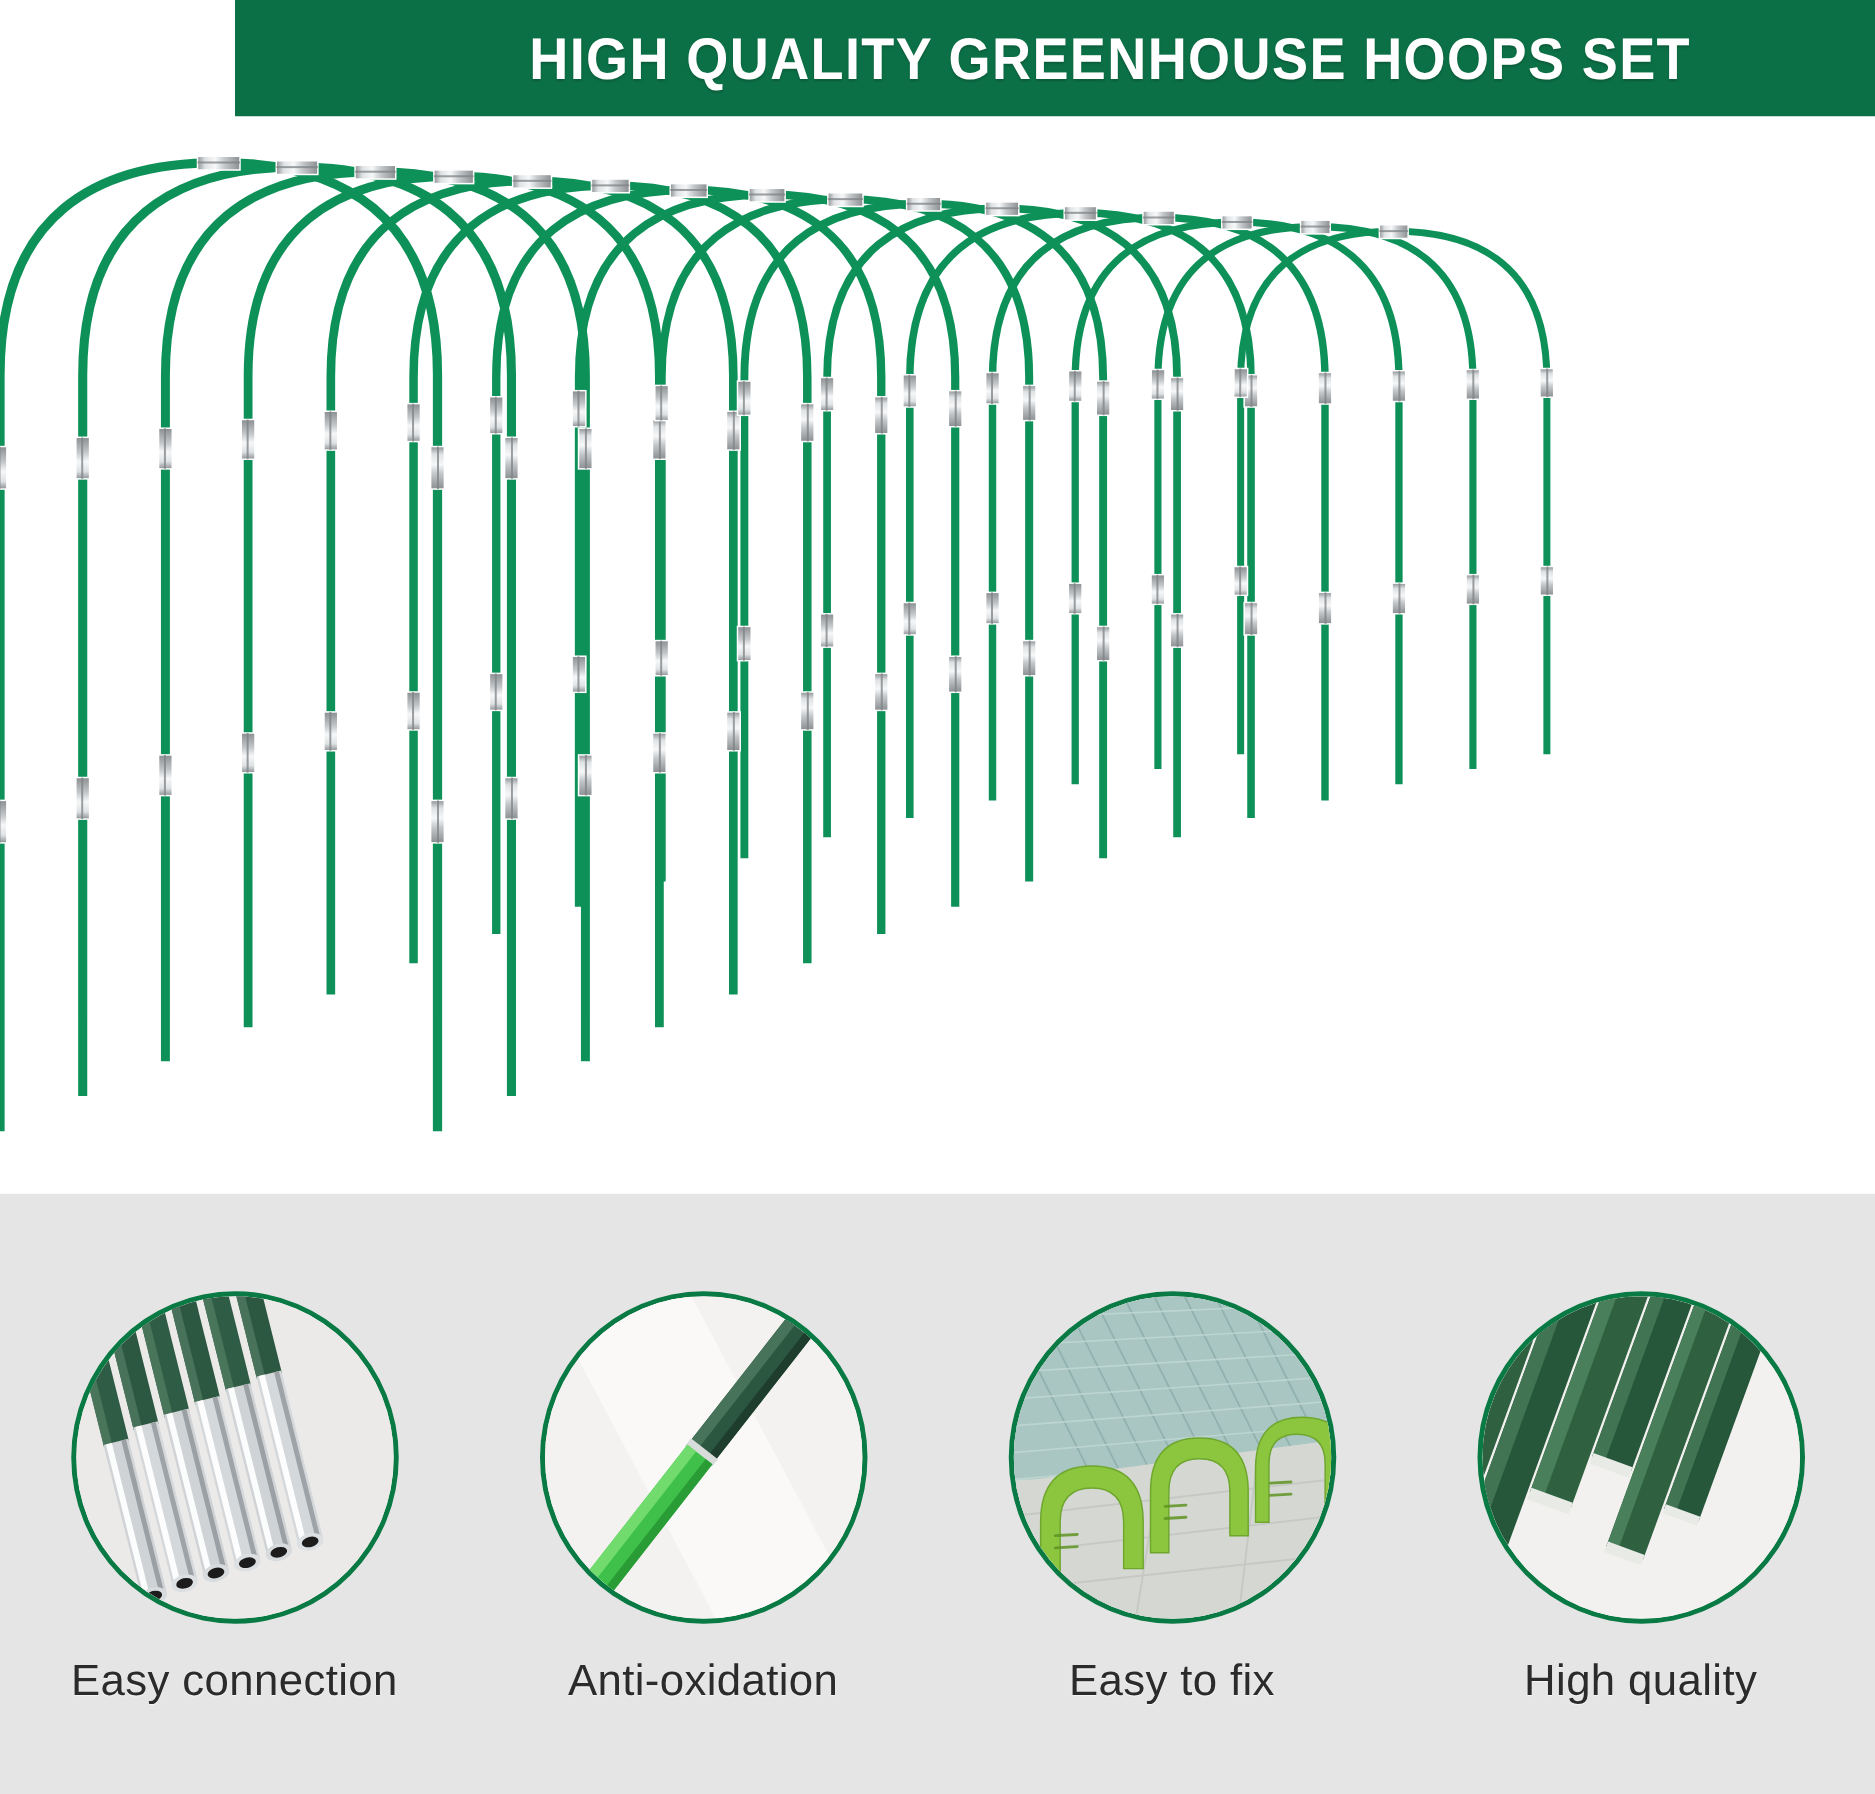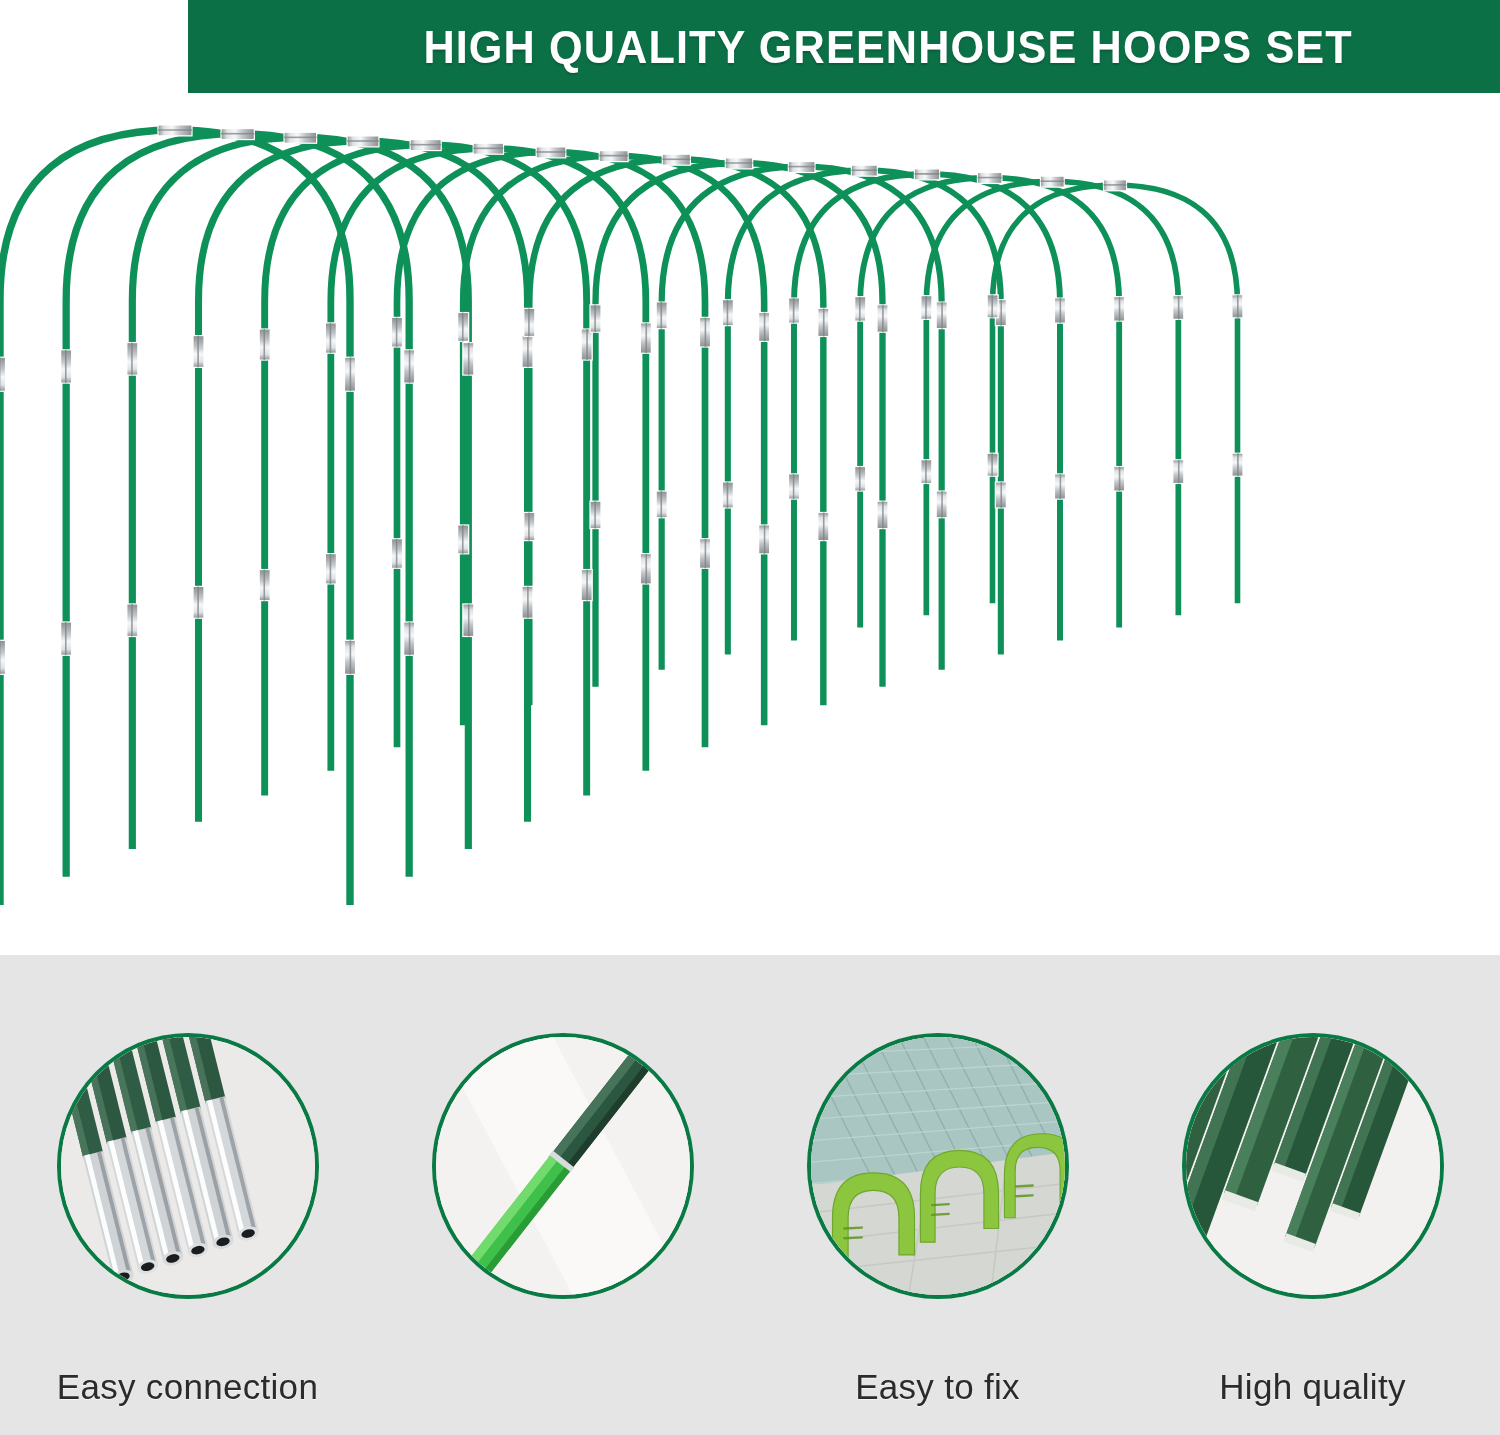--- a/index.html
+++ b/index.html
@@ -42,21 +42,21 @@
     position:absolute;left:0;top:955px;width:1500px;height:480px;
     background:#e5e5e5;
     display:flex;
     align-items:flex-start;
     justify-content:space-around;
     box-sizing:border-box;
     padding-top:78px;
   }
   .feature{
     width:340px;
-    display:flex;flex-direction:column;align-items:center;gap:42px;
+    display:flex;flex-direction:column;align-items:center;
   }
   .circle-wrap{
     width:262px;height:266px;
     border-radius:50%;
     border:4px solid #0a7a45;
     overflow:hidden;
     position:relative;
     background:#f2f0ee;
     box-sizing:border-box;
   }
@@ -567,20 +567,21 @@
           <rect x="113" y="-40" width="26" height="170" fill="#2b5740"></rect>
           <rect x="113" y="-40" width="9" height="170" fill="#47735a"></rect>
           <rect x="132" y="-40" width="7" height="170" fill="#1e3d2c"></rect>
           <rect x="112" y="126" width="28" height="8" fill="#d8dcda"></rect>
           <rect x="113" y="132" width="26" height="180" fill="#3fc04a"></rect>
           <rect x="113" y="132" width="9" height="180" fill="#72db6e"></rect>
           <rect x="132" y="132" width="7" height="180" fill="#2a9c36"></rect>
         </g>
       </svg>
     </div>
+    <div class="feature-label">Anti-oxidation</div>
   </div>
 
   <div class="feature">
     <div class="circle-wrap">
       <svg class="circle-inner" viewBox="0 0 260 264">
         <rect x="0" y="0" width="260" height="264" fill="#cfd9d4"></rect>
         <rect x="0" y="0" width="260" height="150" fill="#a9c6c2"></rect>
         <g stroke="#8fb0ad" stroke-width="1.4" opacity="0.95">
           <path d="M-10 0 L70 160"></path>
             <path d="M15 0 L95 160"></path>

